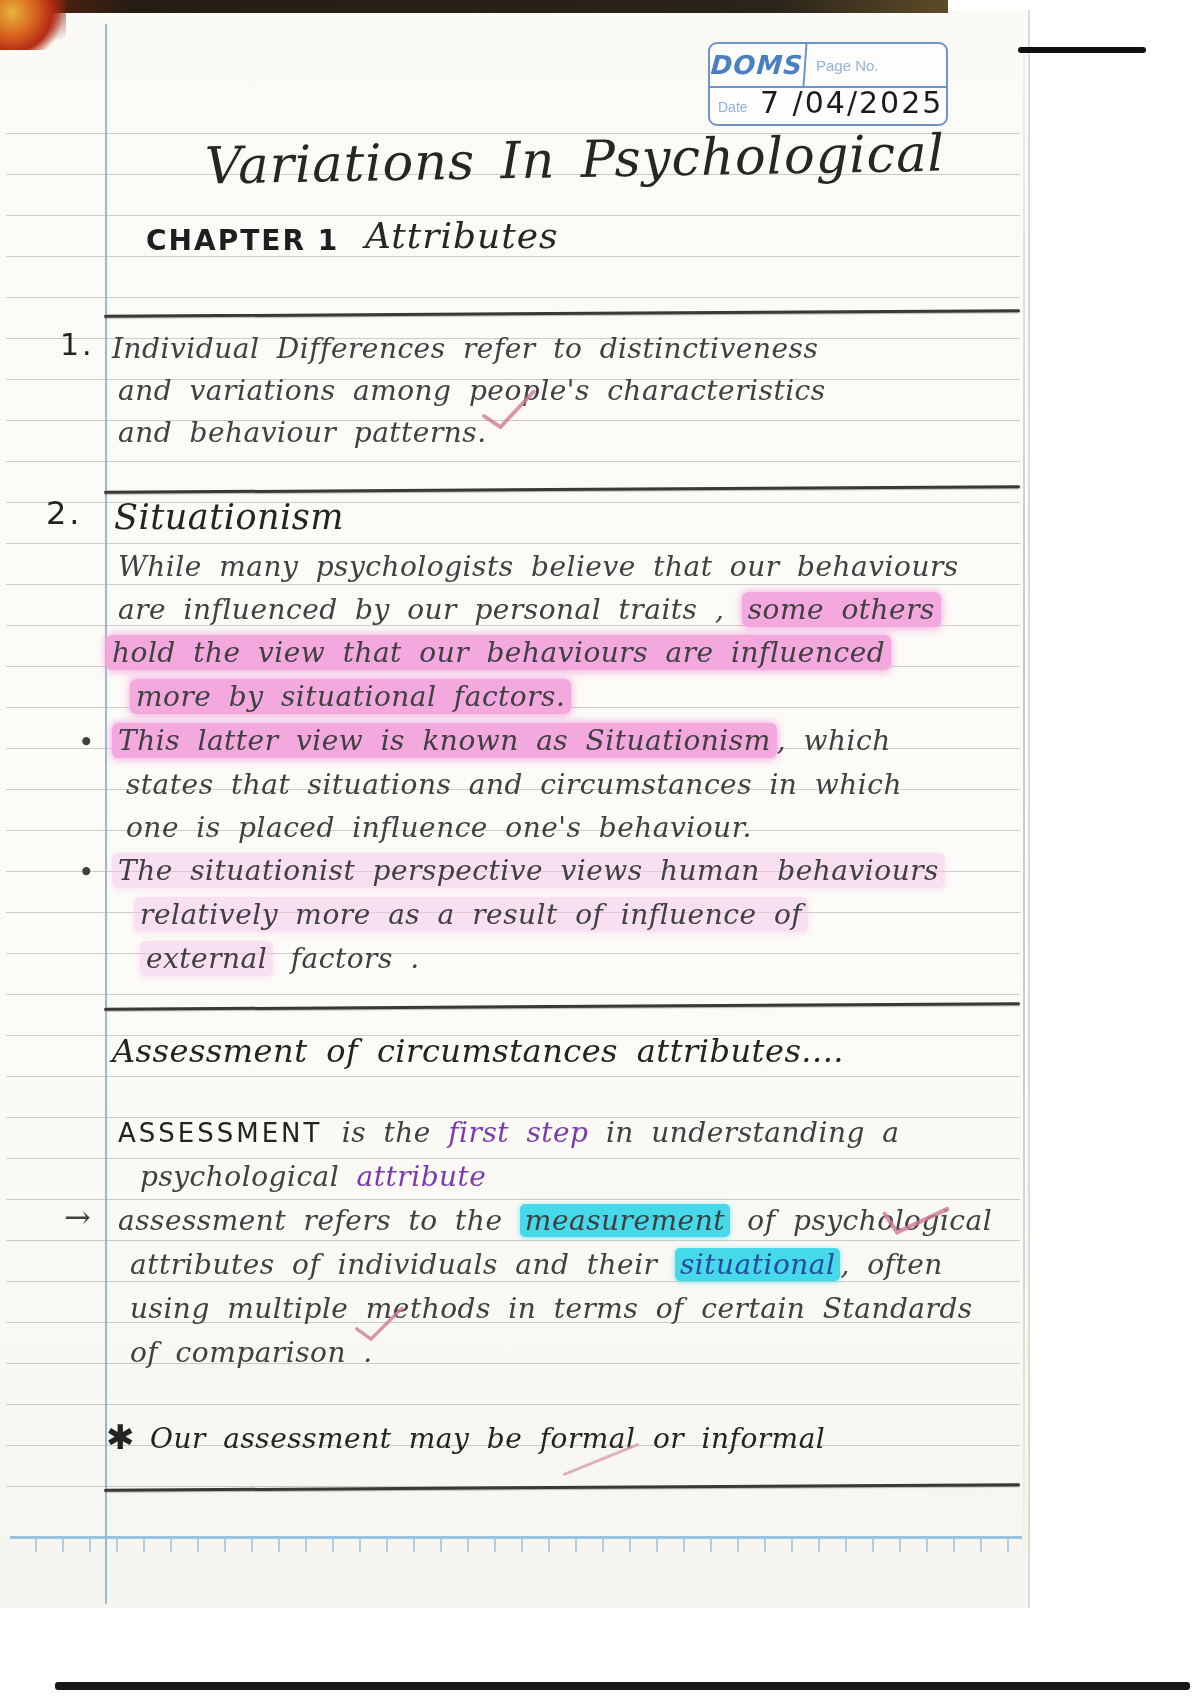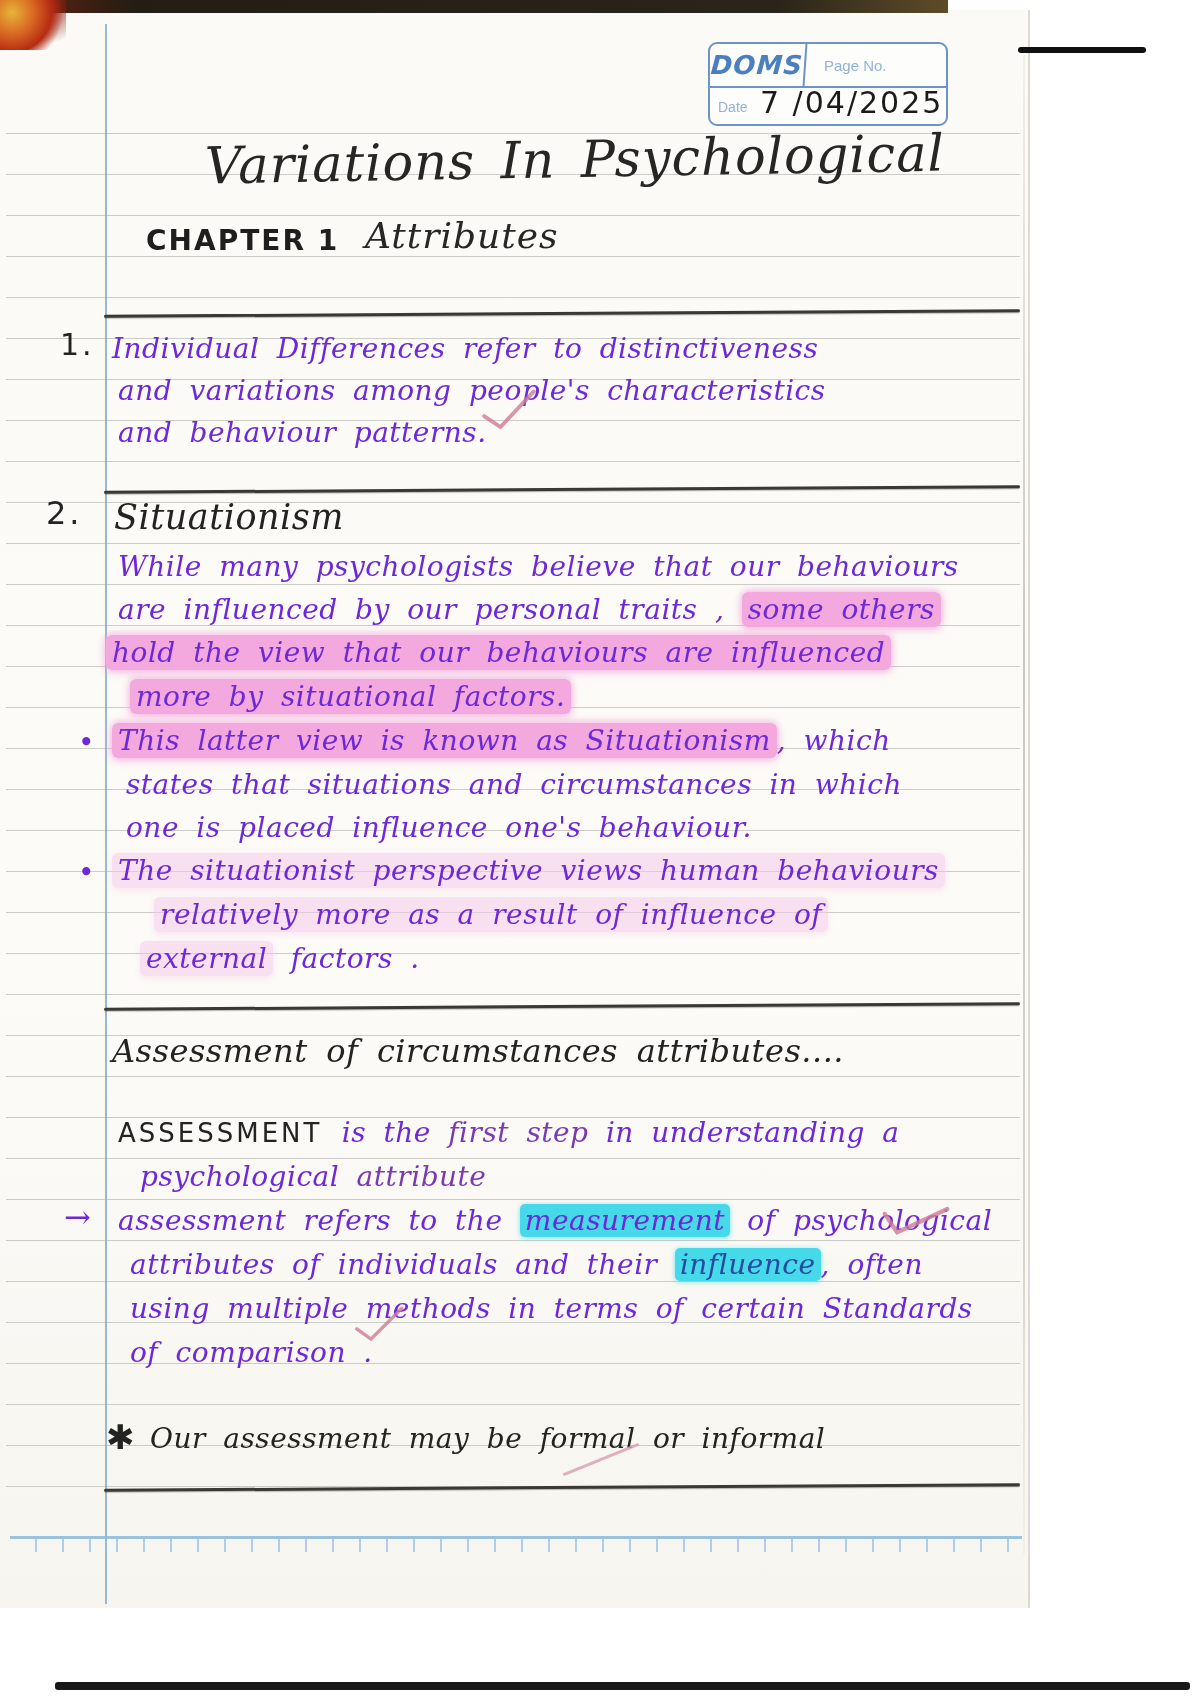--- a/index.html
+++ b/index.html
@@ -36,40 +36,40 @@
     border-radius:2px;transform:rotate(-0.35deg);box-shadow:0 1px 1px rgba(58,57,51,.35);}
 
   
   .doms-box{position:absolute;left:708px;top:42px;width:236px;height:80px;
     border:2px solid #6d93c8;border-radius:9px;background:#fdfdfb;}
   .doms-row1{display:flex;height:42px;border-bottom:2px solid #6d93c8;}
   .doms-logo{width:94px;border-right:2px solid #6d93c8;color:#4a7fc1;
     font:bold italic 26px "DejaVu Sans",sans-serif;display:flex;align-items:center;
     justify-content:center;letter-spacing:1px;transform:skewX(-4deg);}
   .pageno{flex:1;color:#93b2d8;font:15px "Liberation Sans",sans-serif;
-    display:flex;align-items:center;padding-left:18px;}
+    display:flex;align-items:center;padding-left:10px;}
   .doms-row2{position:relative;height:36px;}
   .date-label{position:absolute;left:8px;top:11px;color:#93b2d8;
     font:14px "Liberation Sans",sans-serif;}
   .date-value{position:absolute;left:50px;top:-3px;color:#1b1b1b;
     font:30px "DejaVu Sans",sans-serif;letter-spacing:2px;white-space:nowrap;}
 
   
   .title-main{position:absolute;left:205px;top:130px;font-style:italic;font-size:51px;
     color:#262624;letter-spacing:1px;word-spacing:8px;transform:rotate(-1deg);white-space:nowrap;}
   .title-sub{position:absolute;left:365px;top:190px;font-style:italic;font-size:36px;
     color:#262624;letter-spacing:1px;margin-top:25px;}
   .chapter{position:absolute;left:146px;top:224px;font-family:"DejaVu Sans",sans-serif;
     font-weight:bold;font-size:28px;color:#1e1e1e;letter-spacing:2px;}
 
   
   .hand-line{position:absolute;font-style:italic;font-size:28px;white-space:nowrap;
     letter-spacing:.5px;word-spacing:8px;line-height:38px;transform-origin:left top;}
   .marker{font-style:normal;}
-  .ink-blue{color:#6d28d9;}
+  .ink-blue{color:#404040;}
   .ink-blue2{color:#274b9e;}
   .ink-black{color:#232321;}
   .ink-purple{color:#7a3ab2;}
   .print{font-style:normal;font-family:"DejaVu Sans",sans-serif;letter-spacing:3px;}
   .hl-pink{background:#f3a9de;box-shadow:0 2px 8px rgba(243,169,222,.85),0 -2px 6px rgba(243,169,222,.55);
     padding:1px 6px;border-radius:6px;}
   .hl-pinklight{background:rgba(246,197,233,.5);box-shadow:0 2px 6px rgba(246,197,233,.45);
     padding:1px 6px;border-radius:6px;}
   .hl-cyan{background:#45d9e9;box-shadow:0 1px 5px rgba(69,217,233,.7);
     padding:0 5px;border-radius:5px;}
@@ -153,27 +153,27 @@
       <div class="hand-line" style="left: 118px; top: 414px;"><span class="ink-blue">and behaviour patterns.</span></div>
       <div class="hand-line" style="left: 114px; top: 498px; font-size: 35px;"><span class="ink-black">Situationism</span></div>
       <div class="hand-line" style="left: 118px; top: 548px;"><span class="ink-blue">While many psychologists believe that our behaviours</span></div>
       <div class="hand-line" style="left: 118px; top: 591px;"><span class="ink-blue">are influenced by our personal traits , </span><span class="ink-blue hl-pink">some others</span></div>
       <div class="hand-line" style="left: 106px; top: 634px;"><span class="ink-blue hl-pink">hold the view that our behaviours are influenced</span></div>
       <div class="hand-line" style="left: 130px; top: 678px;"><span class="ink-blue hl-pink">more by situational factors.</span></div>
       <div class="hand-line" style="left: 112px; top: 722px;"><span class="ink-blue hl-pink">This latter view is known as Situationism</span><span class="ink-blue">, which</span></div>
       <div class="hand-line" style="left: 126px; top: 766px;"><span class="ink-blue">states that situations and circumstances in which</span></div>
       <div class="hand-line" style="left: 126px; top: 809px;"><span class="ink-blue">one is placed influence one's behaviour.</span></div>
       <div class="hand-line" style="left: 112px; top: 852px;"><span class="ink-blue hl-pinklight">The situationist perspective views human behaviours</span></div>
-      <div class="hand-line" style="left: 130px; top: 896px; padding-left: 24px;"><span class="ink-blue hl-pinklight">relatively more as a result of influence of</span></div>
+      <div class="hand-line" style="left: 110px; top: 896px; padding-left: 24px;"><span class="ink-blue hl-pinklight">relatively more as a result of influence of</span></div>
       <div class="hand-line" style="left: 140px; top: 940px;"><span class="ink-blue hl-pinklight">external</span><span class="ink-blue"> factors .</span></div>
       <div class="hand-line" style="left: 112px; top: 1032px; font-size: 32px;"><span class="ink-black">Assessment of circumstances attributes....</span></div>
       <div class="hand-line" style="left: 118px; top: 1114px;"><span class="ink-black print" style="font-size: 26px;">ASSESSMENT </span><span class="ink-blue">is the </span><span class="ink-purple">first step</span><span class="ink-blue"> in understanding a</span></div>
       <div class="hand-line" style="left: 140px; top: 1158px;"><span class="ink-blue">psychological </span><span class="ink-purple">attribute</span></div>
       <div class="hand-line" style="left: 118px; top: 1202px;"><span class="ink-blue">assessment refers to the </span><span class="ink-blue hl-cyan">measurement</span><span class="ink-blue"> of psychological</span></div>
-      <div class="hand-line" style="left: 130px; top: 1246px;"><span class="ink-blue">attributes of individuals and their </span><span class="ink-blue2 hl-cyan">influence</span><span class="ink-blue">, often</span></div>
+      <div class="hand-line" style="left: 130px; top: 1246px;"><span class="ink-blue">attributes of individuals and their </span><span class="ink-blue2 hl-cyan">situational</span><span class="ink-blue">, often</span></div>
       <div class="hand-line" style="left: 130px; top: 1290px;"><span class="ink-blue">using multiple methods in terms of certain Standards</span></div>
       <div class="hand-line" style="left: 130px; top: 1334px; text-align: right;"><span class="ink-blue">of comparison .</span></div>
       <div class="hand-line" style="left: 150px; top: 1420px;"><span class="ink-black">Our assessment may be formal or informal</span></div>
       <div class="hand-line marker ink-black print" style="left: 60px; top: 326px; font-size: 30px;">1.</div>
       <div class="hand-line marker ink-black print" style="left: 46px; top: 494px; font-size: 32px;">2.</div>
       <div class="hand-line marker ink-blue" style="left: 78px; top: 724px; font-size: 28px;">•</div>
       <div class="hand-line marker ink-blue" style="left: 78px; top: 854px; font-size: 28px;">•</div>
       <div class="hand-line marker ink-blue" style="left: 64px; top: 1198px; font-size: 32px;">→</div>
       <div class="hand-line marker ink-black" style="left: 106px; top: 1418px; font-size: 34px;">✱</div>
       <div class="check" style="left: 478px; top: 392px; width: 64px; height: 38px; transform: rotate(-8deg);"><svg viewBox="0 0 40 26" width="100%" height="100%">

